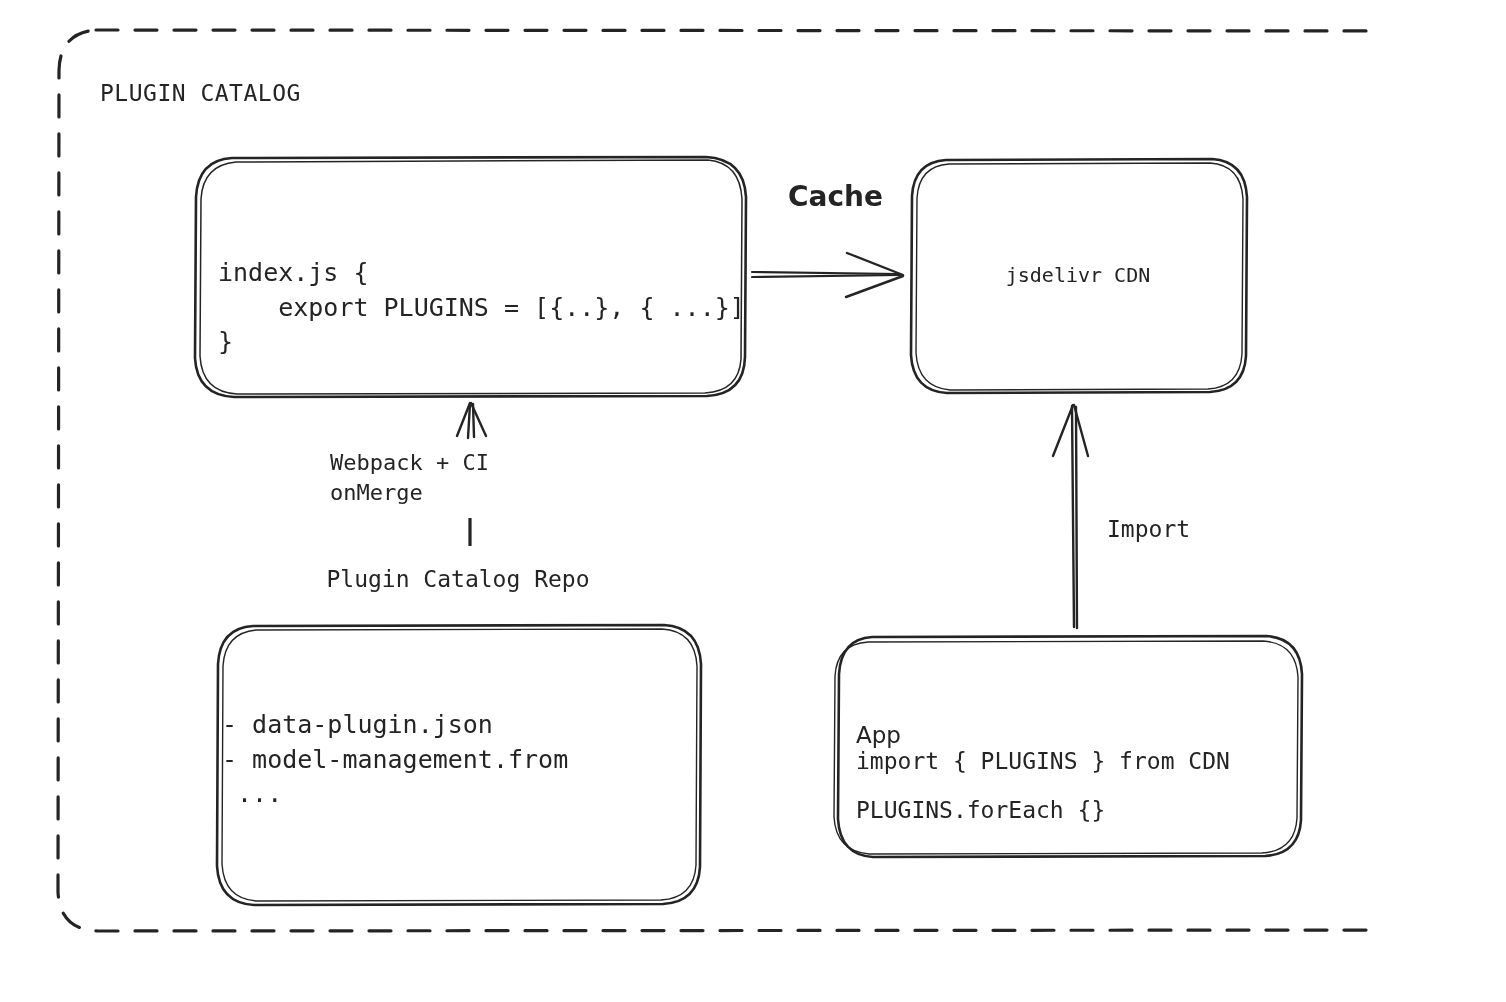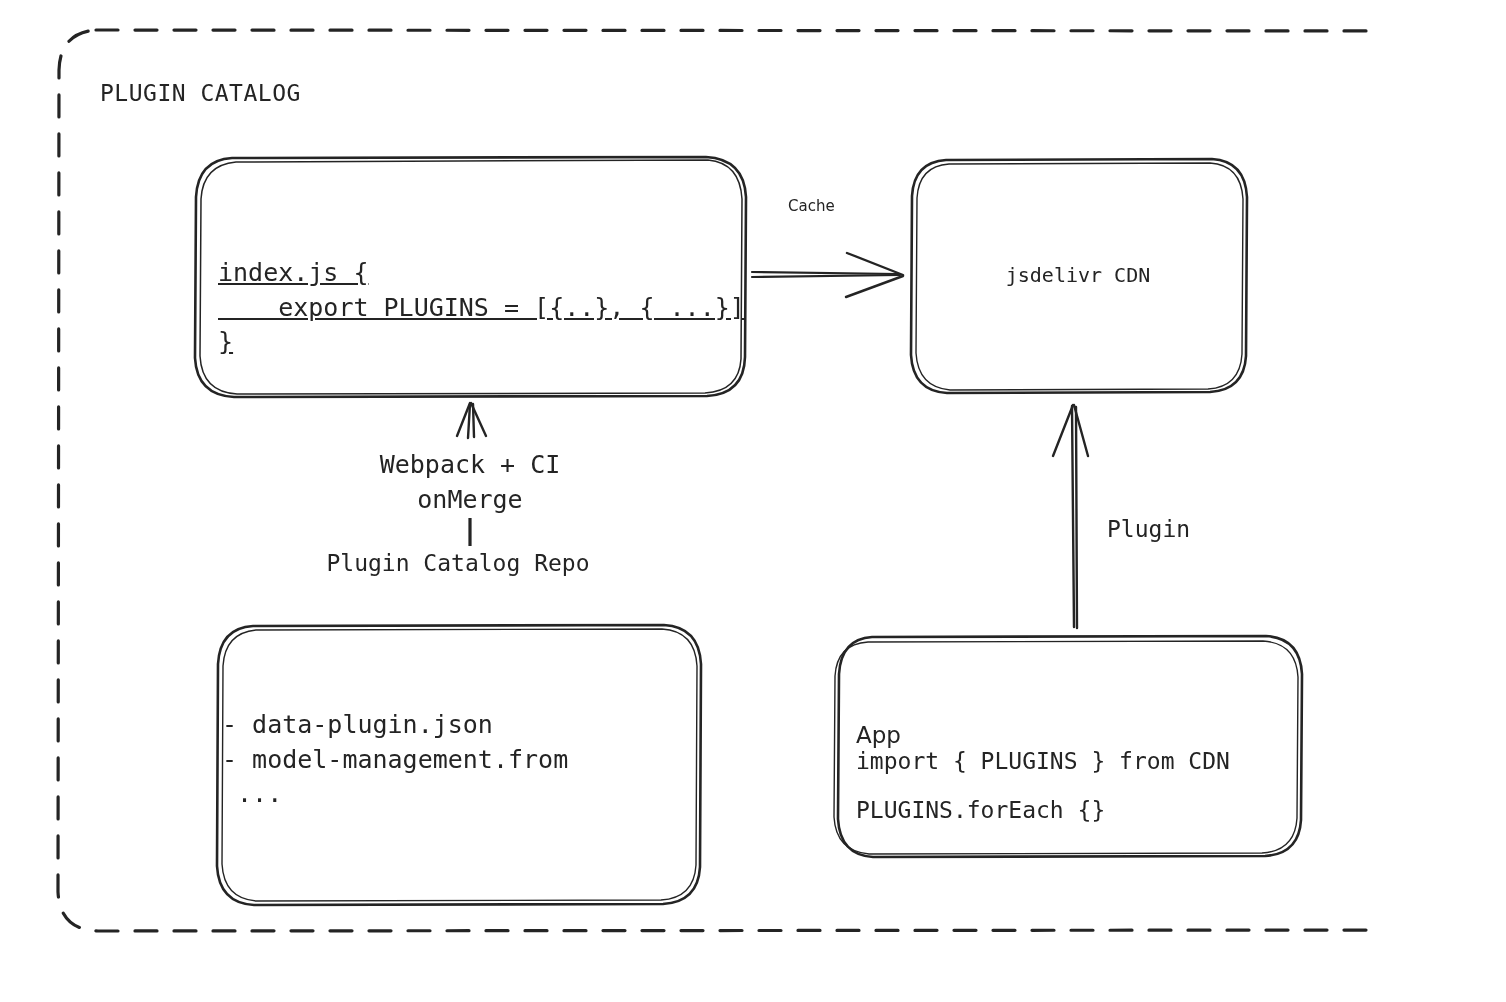--- a/index.html
+++ b/index.html
@@ -48,56 +48,55 @@
     top: 198px;
     width: 548px;
     text-align: center;
     font-size: 22px;
   }
   #npm-code {
     left: 218px;
     top: 256px;
     font-size: 25px;
     line-height: 1.38;
-    text-decoration: underline;
   }
 
   
   #cdn-title {
     left: 910px;
     top: 265px;
     width: 336px;
     text-align: center;
     font-size: 20px;
   }
 
   
   #cache-label {
     left: 788px;
-    top: 199px;
-    font-size: 15px;
+    top: 183px;
+    font-size: 28px;
+    font-weight: bold;
   }
   #import-label {
     left: 1107px;
     top: 518px;
     font-size: 23px;
   }
   #build-label {
     left: 330px;
     top: 448px;
     width: 280px;
-    text-align: center;
-    font-size: 25px;
+    font-size: 22px;
     line-height: 1.38;
   }
 
   
   #repo-caption {
     left: 215px;
-    top: 552px;
+    top: 568px;
     width: 486px;
     text-align: center;
     font-size: 23px;
   }
   #repo-files {
     left: 222px;
     top: 708px;
     font-size: 25px;
     line-height: 1.38;
   }
@@ -176,21 +175,21 @@
 
 
   <div class="txt mono" id="npm-code">index.js {
     export PLUGINS = [{..}, { ...}]
 }</div>
 
   <div class="txt mono" id="cdn-title">jsdelivr CDN</div>
 
   <div class="txt sans" id="cache-label">Cache</div>
 
-  <div class="txt mono" id="import-label">Plugin</div>
+  <div class="txt mono" id="import-label">Import</div>
 
   <div class="txt mono" id="build-label">Webpack + CI
 onMerge</div>
 
   <div class="txt mono" id="repo-caption">Plugin Catalog Repo</div>
 
   <div class="txt mono" id="repo-files">- data-plugin.json
 - model-management.from
  ...</div>
 

